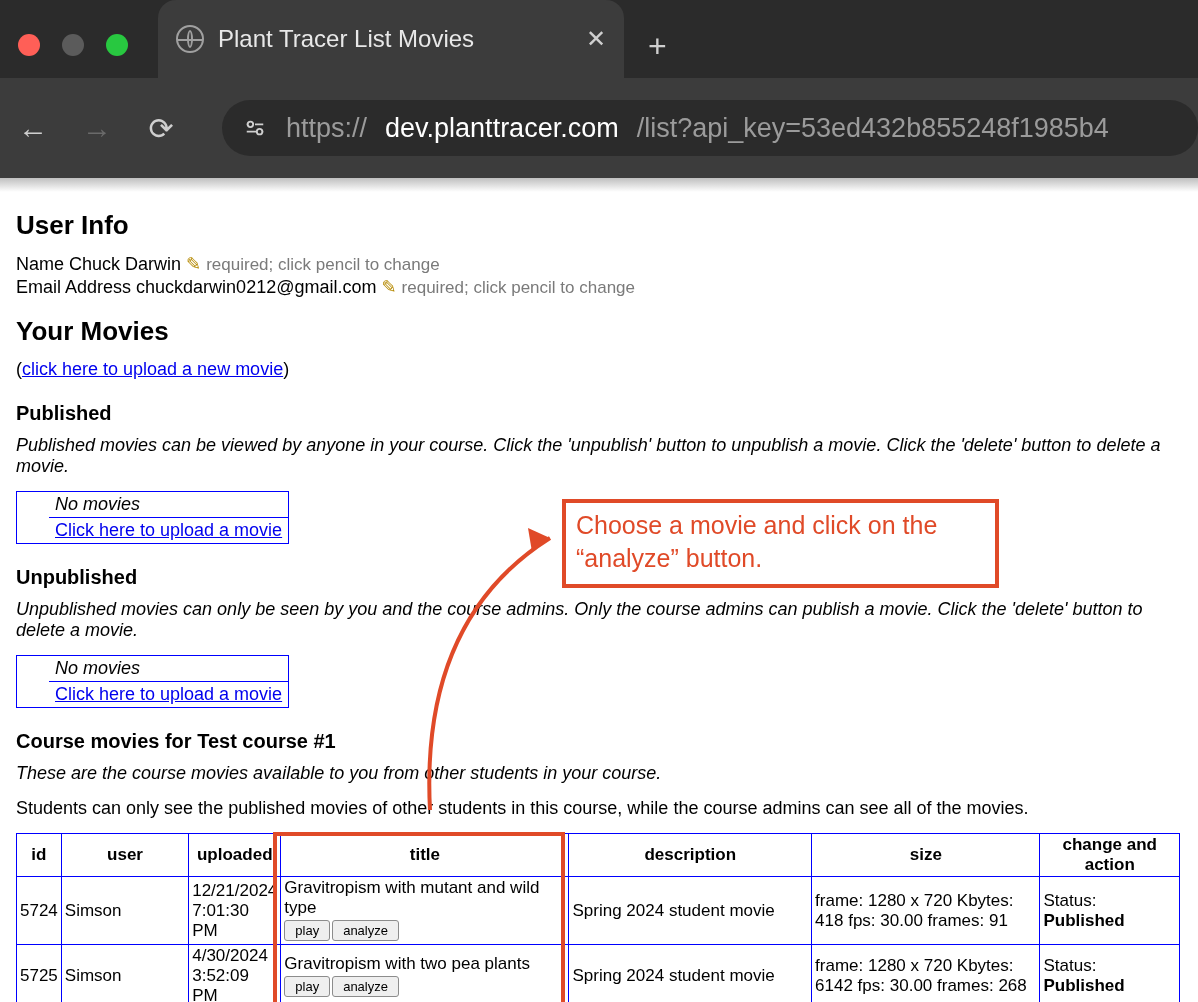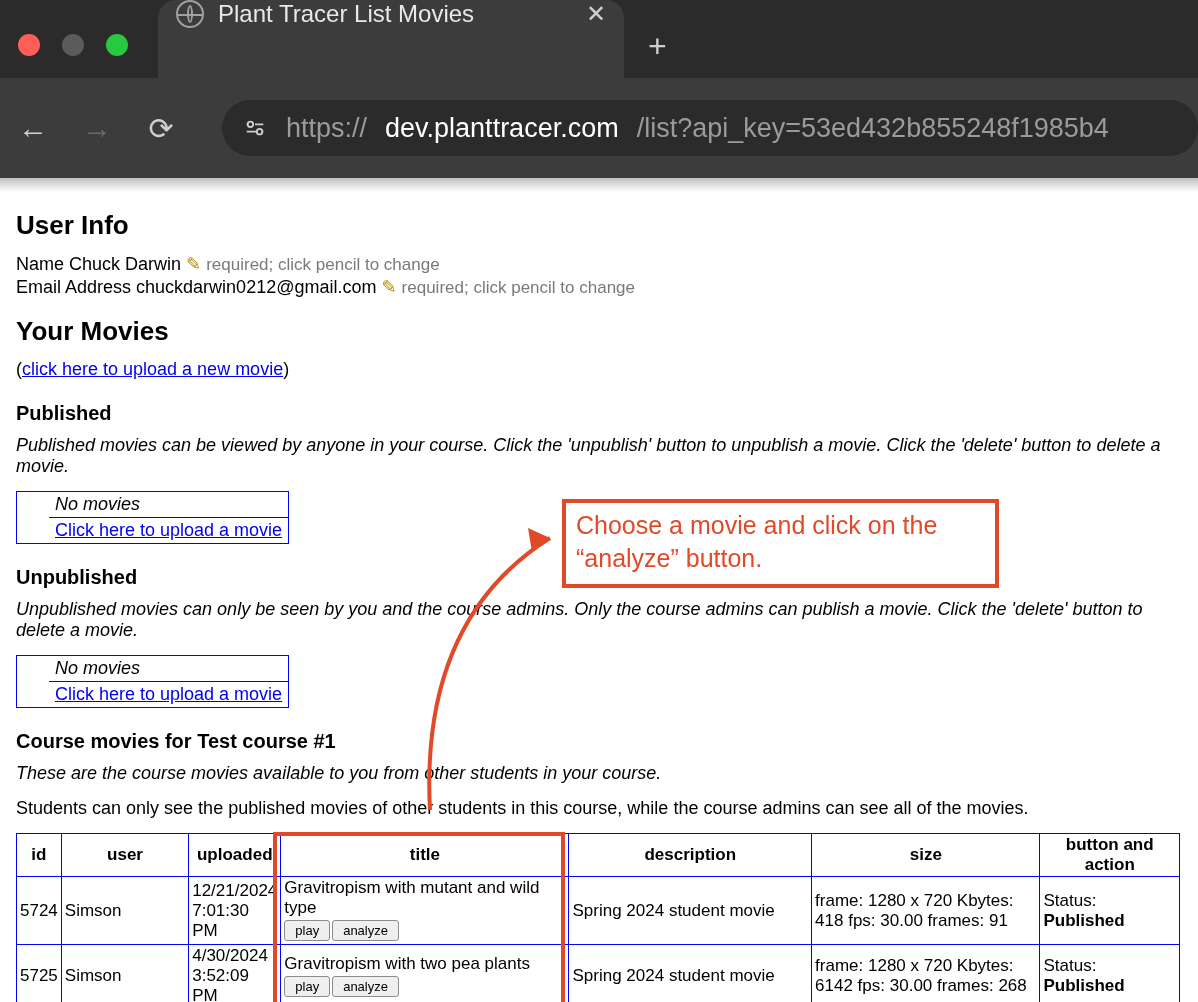--- a/index.html
+++ b/index.html
@@ -37,21 +37,22 @@
   .win-max     { background: #28c840; }
   .tab {
     position: absolute;
     top: 0;
     left: 158px;
     height: 78px;
     width: 466px;
     background: #3c3c3c;
     border-radius: 18px 18px 0 0;
     display: flex;
-    padding: 0 18px;
+    align-items: center;
+    padding: 8px 18px;
     gap: 14px;
     color: #e8e8e8;
     font-size: 24px;
   }
   .tab .globe {
     width: 28px; height: 28px; border-radius: 50%;
     border: 2px solid #a0a0a0;
     position: relative;
     flex: 0 0 auto;
   }
@@ -301,21 +302,21 @@
 
   <table class="movies">
     <thead>
       <tr>
         <th style="width:44px">id</th>
         <th style="width:128px">user</th>
         <th style="width:86px">uploaded</th>
         <th style="width:290px">title</th>
         <th style="width:244px">description</th>
         <th style="width:230px">size</th>
-        <th style="width:140px">button and action</th>
+        <th style="width:140px">change and action</th>
       </tr>
     </thead>
     <tbody id="movies-body">
         <tr>
           <td>5724</td>
           <td>Simson</td>
           <td>12/21/2024 7:01:30 PM</td>
           <td><div>Gravitropism with mutant and wild type</div><button class="action-btn">play</button><button class="action-btn">analyze</button></td>
           <td>Spring 2024 student movie</td>
           <td>frame: 1280 x 720 Kbytes: 418 fps: 30.00 frames: 91</td>

